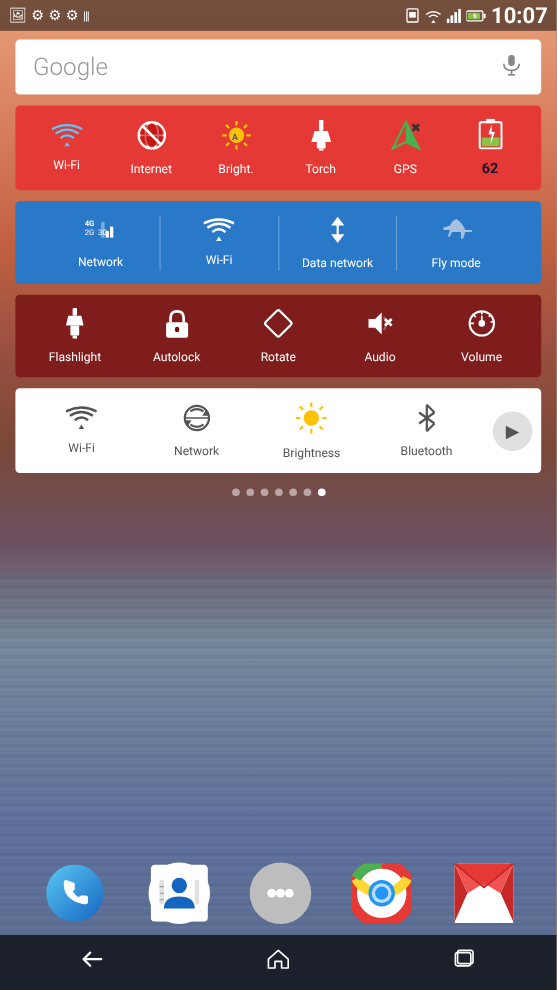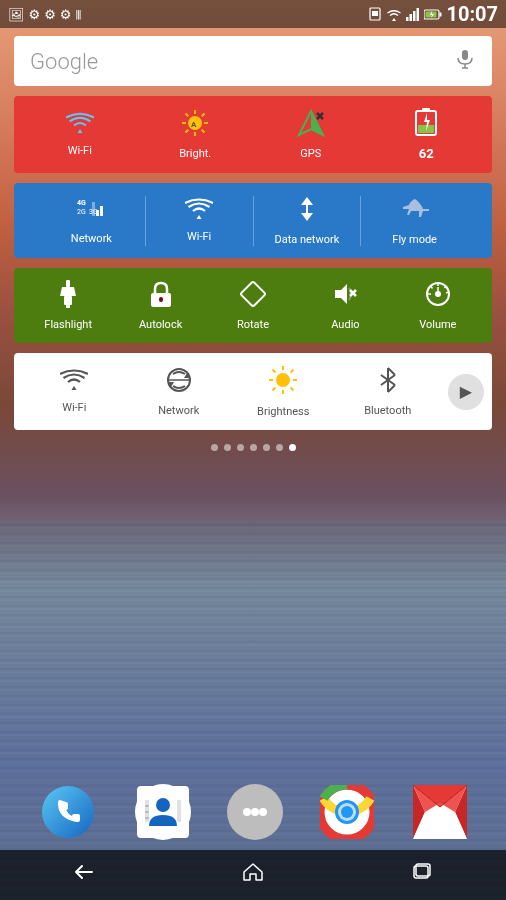--- a/index.html
+++ b/index.html
@@ -121,21 +121,21 @@
       background: #2979c8;
       border-radius: 4px;
       padding: 12px 24px;
       display: flex;
       justify-content: space-around;
       align-items: center;
     }
 
     
     .widget-darkred {
-      background: #4d7c0f;
+      background: #7f1d1d;
       border-radius: 4px;
       padding: 12px 8px;
       display: flex;
       justify-content: space-around;
       align-items: center;
     }
 
     
     .widget-white {
       background: white;
@@ -227,21 +227,21 @@
     .nav-btn {
       color: white;
       font-size: 22px;
       cursor: pointer;
     }
 
     
     .battery-num {
       font-size: 13px;
       font-weight: bold;
-      color: #ffffff;
+      color: #0f172a;
     }
 
     
     .arrow-btn {
       width: 36px;
       height: 36px;
       border-radius: 50%;
       background: #e0e0e0;
       display: flex;
       align-items: center;
@@ -336,20 +336,33 @@
         <svg width="28" height="22" viewBox="0 0 28 22">
           <path d="M14 17 L16.5 21 L11.5 21 Z" fill="#5ac8fa"></path>
           <path d="M8 13.5 Q14 8.5 20 13.5" fill="none" stroke="#5ac8fa" stroke-width="2"></path>
           <path d="M3.5 9.5 Q14 2 24.5 9.5" fill="none" stroke="#5ac8fa" stroke-width="2"></path>
           <path d="M0 5.5 Q14 -2 28 5.5" fill="none" stroke="#5ac8fa" stroke-width="2"></path>
         </svg>
       </span>
       <span class="widget-item-label">Wi-Fi</span>
     </div>
 
+    <div class="widget-item">
+      <span class="widget-icon">
+        <svg width="28" height="28" viewBox="0 0 28 28">
+          <circle cx="14" cy="14" r="12" fill="none" stroke="white" stroke-width="2"></circle>
+          <line x1="2" y1="14" x2="26" y2="14" stroke="white" stroke-width="1.5"></line>
+          <ellipse cx="14" cy="14" rx="6" ry="12" fill="none" stroke="white" stroke-width="1.5"></ellipse>
+
+          <circle cx="14" cy="14" r="10" fill="rgba(180,0,0,0.6)"></circle>
+          <line x1="6" y1="6" x2="22" y2="22" stroke="white" stroke-width="2.5"></line>
+        </svg>
+      </span>
+      <span class="widget-item-label">Internet</span>
+    </div>
 
     <div class="widget-item">
       <span class="widget-icon">
         <svg width="28" height="28" viewBox="0 0 28 28">
           <circle cx="14" cy="14" r="7" fill="#FFC107"></circle>
 
           <line x1="14" y1="1" x2="14" y2="5" stroke="#FFC107" stroke-width="2"></line>
           <line x1="14" y1="23" x2="14" y2="27" stroke="#FFC107" stroke-width="2"></line>
           <line x1="1" y1="14" x2="5" y2="14" stroke="#FFC107" stroke-width="2"></line>
           <line x1="23" y1="14" x2="27" y2="14" stroke="#FFC107" stroke-width="2"></line>
@@ -357,20 +370,31 @@
           <line x1="20.7" y1="20.7" x2="23.5" y2="23.5" stroke="#FFC107" stroke-width="2"></line>
           <line x1="23.5" y1="4.5" x2="20.7" y2="7.3" stroke="#FFC107" stroke-width="2"></line>
           <line x1="7.3" y1="20.7" x2="4.5" y2="23.5" stroke="#FFC107" stroke-width="2"></line>
 
           <text x="10" y="18" font-size="8" fill="#555" font-weight="bold">A</text>
         </svg>
       </span>
       <span class="widget-item-label">Bright.</span>
     </div>
 
+    <div class="widget-item">
+      <span class="widget-icon">
+        <svg width="26" height="28" viewBox="0 0 26 28">
+          <rect x="11" y="0" width="4" height="10" rx="1" fill="white"></rect>
+          <polygon points="7,10 19,10 22,20 4,20" fill="white"></polygon>
+          <rect x="9" y="20" width="8" height="6" rx="1" fill="white"></rect>
+          <rect x="11" y="26" width="4" height="2" rx="0.5" fill="white"></rect>
+        </svg>
+      </span>
+      <span class="widget-item-label">Torch</span>
+    </div>
 
     <div class="widget-item">
       <span class="widget-icon">
         <svg width="28" height="28" viewBox="0 0 28 28">
 
           <polygon points="14,2 26,26 14,20 2,26" fill="none" stroke="#4CAF50" stroke-width="2"></polygon>
           <polygon points="14,2 26,26 14,20" fill="#4CAF50"></polygon>
 
           <line x1="20" y1="4" x2="26" y2="10" stroke="#333" stroke-width="2.5"></line>
           <line x1="26" y1="4" x2="20" y2="10" stroke="#333" stroke-width="2.5"></line>

